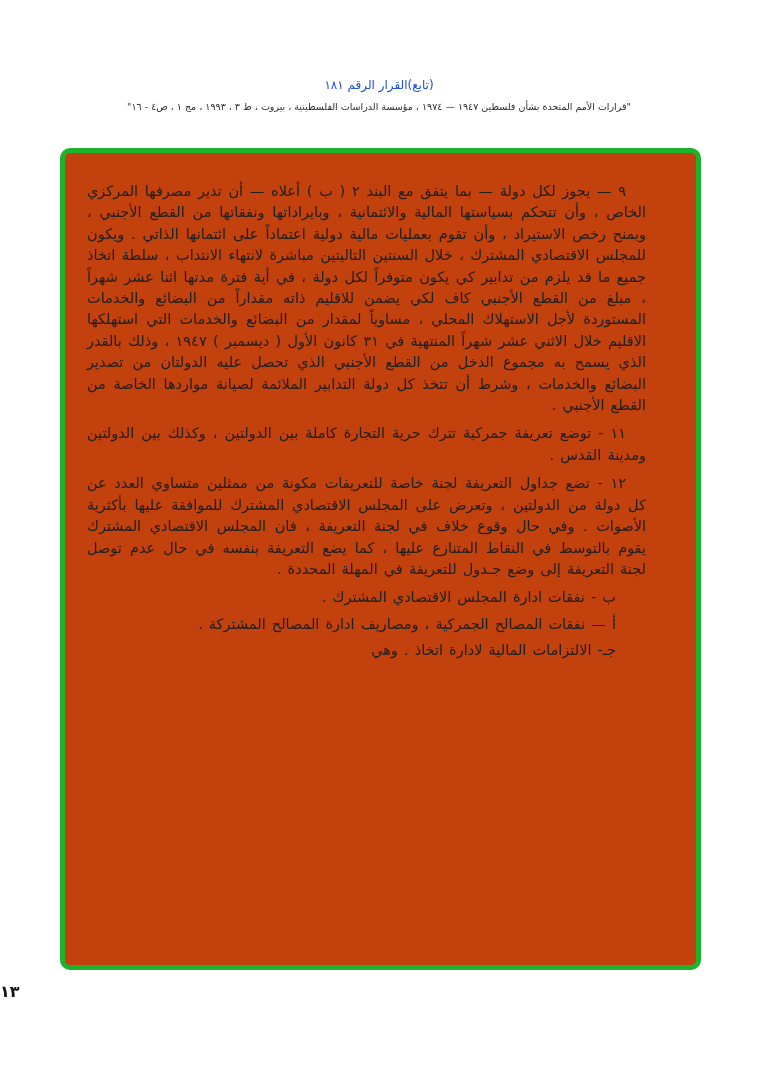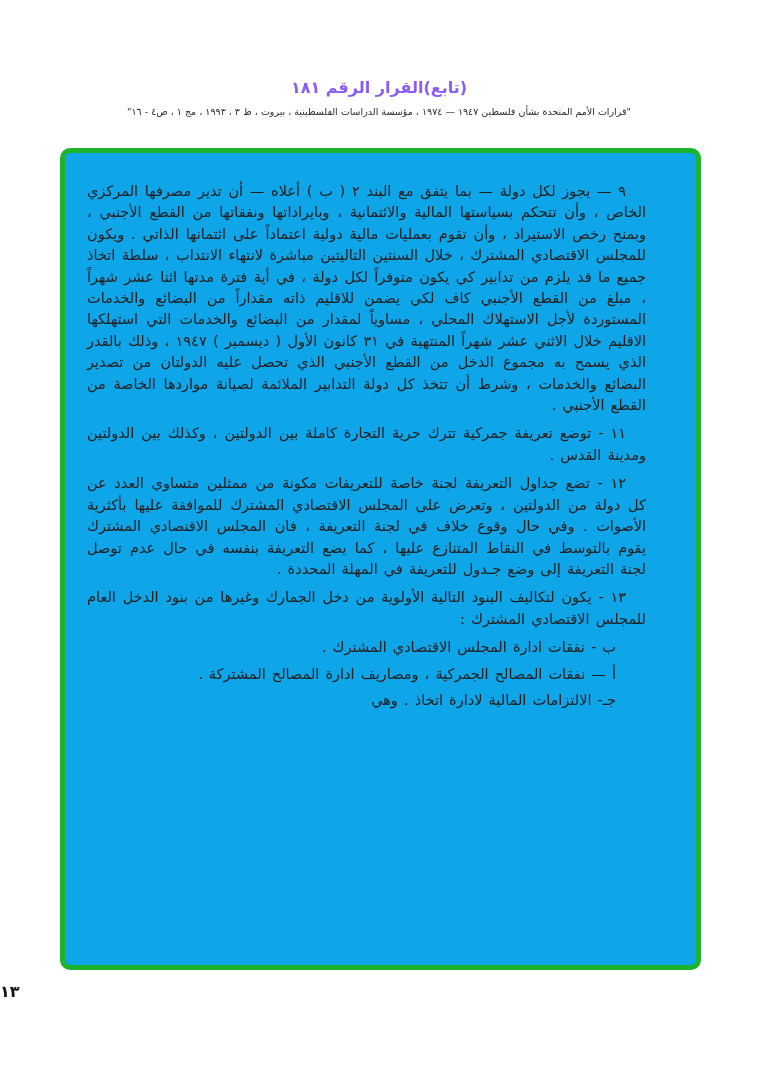--- a/index.html
+++ b/index.html
@@ -19,39 +19,39 @@
     direction: rtl;
   }
   .header {
     position: absolute;
     top: 78px;
     left: 0;
     right: 0;
     text-align: center;
   }
   .title {
-    font-size: 16px;
-    font-weight: bold;
-    color: #8b5cf6;
+    font-size: 12px;
+    font-weight: normal;
+    color: #1d4ed8;
     letter-spacing: 0.3px;
   }
   .citation {
     margin-top: 9px;
     font-size: 9.5px;
     color: #2a2a2a;
   }
   .green-box {
     position: absolute;
     top: 148px;
     left: 60px;
     width: 641px;
     height: 822px;
     border: 5px solid var(--border-green, #1db32c);
     border-radius: 10px;
-    background: #0ea5e9;
+    background: #c2410c;
   }
   .text-block {
     position: absolute;
     top: 28px;
     right: 50px;
     left: 22px;
     direction: rtl;
     text-align: justify;
     font-size: 14.5px;
     line-height: 21.4px;
@@ -80,21 +80,20 @@
   <div class="header">
     <div class="title">(تابع)القرار الرقم ١٨١</div>
     <div class="citation">"قرارات الأمم المتحدة بشأن فلسطين ١٩٤٧ — ١٩٧٤ ، مؤسسة الدراسات الفلسطينية ، بيروت ، ط ٣ ، ١٩٩٣ ، مج ١ ، ص٤ - ١٦"</div>
   </div>
 
   <div class="green-box">
     <div class="text-block">
         <p class="para num">٩ — يجوز لكل دولة — بما يتفق مع البند ٢ ( ب ) أعلاه — أن تدير مصرفها المركزي الخاص ، وأن تتحكم بسياستها المالية والائتمانية ، وبايراداتها ونفقاتها من القطع الأجنبي ، وبمنح رخص الاستيراد ، وأن تقوم بعمليات مالية دولية اعتماداً على ائتمانها الذاتي . ويكون للمجلس الاقتصادي المشترك ، خلال السنتين التاليتين مباشرة لانتهاء الانتداب ، سلطة اتخاذ جميع ما قد يلزم من تدابير كي يكون متوفراً لكل دولة ، في أية فترة مدتها اثنا عشر شهراً ، مبلغ من القطع الأجنبي كاف لكي يضمن للاقليم ذاته مقداراً من البضائع والخدمات المستوردة لأجل الاستهلاك المحلي ، مساوياً لمقدار من البضائع والخدمات التي استهلكها الاقليم خلال الاثني عشر شهراً المنتهية في ٣١ كانون الأول ( ديسمبر ) ١٩٤٧ ، وذلك بالقدر الذي يسمح به مجموع الدخل من القطع الأجنبي الذي تحصل عليه الدولتان من تصدير البضائع والخدمات ، وشرط أن تتخذ كل دولة التدابير الملائمة لصيانة مواردها الخاصة من القطع الأجنبي .</p>
         <p class="para num">١١ - توضع تعريفة جمركية تترك حرية التجارة كاملة بين الدولتين ، وكذلك بين الدولتين ومدينة القدس .</p>
         <p class="para num">١٢ - تضع جداول التعريفة لجنة خاصة للتعريفات مكونة من ممثلين متساوي العدد عن كل دولة من الدولتين ، وتعرض على المجلس الاقتصادي المشترك للموافقة عليها بأكثرية الأصوات . وفي حال وقوع خلاف في لجنة التعريفة ، فان المجلس الاقتصادي المشترك يقوم بالتوسط في النقاط المتنازع عليها ، كما يضع التعريفة بنفسه في حال عدم توصل لجنة التعريفة إلى وضع جـدول للتعريفة في المهلة المحددة .</p>
-        <p class="para num">١٣ - يكون لتكاليف البنود التالية الأولوية من دخل الجمارك وغيرها من بنود الدخل العام للمجلس الاقتصادي المشترك :</p>
         <p class="para sub">ب - نفقات ادارة المجلس الاقتصادي المشترك .</p>
         <p class="para sub">أ — نفقات المصالح الجمركية ، ومصاريف ادارة المصالح المشتركة .</p>
         <p class="para sub">جـ- الالتزامات المالية لادارة اتخاذ . وهي</p>
       </div>
   </div>
 
   <div class="page-number">١٣</div>
 
 </div>
 

